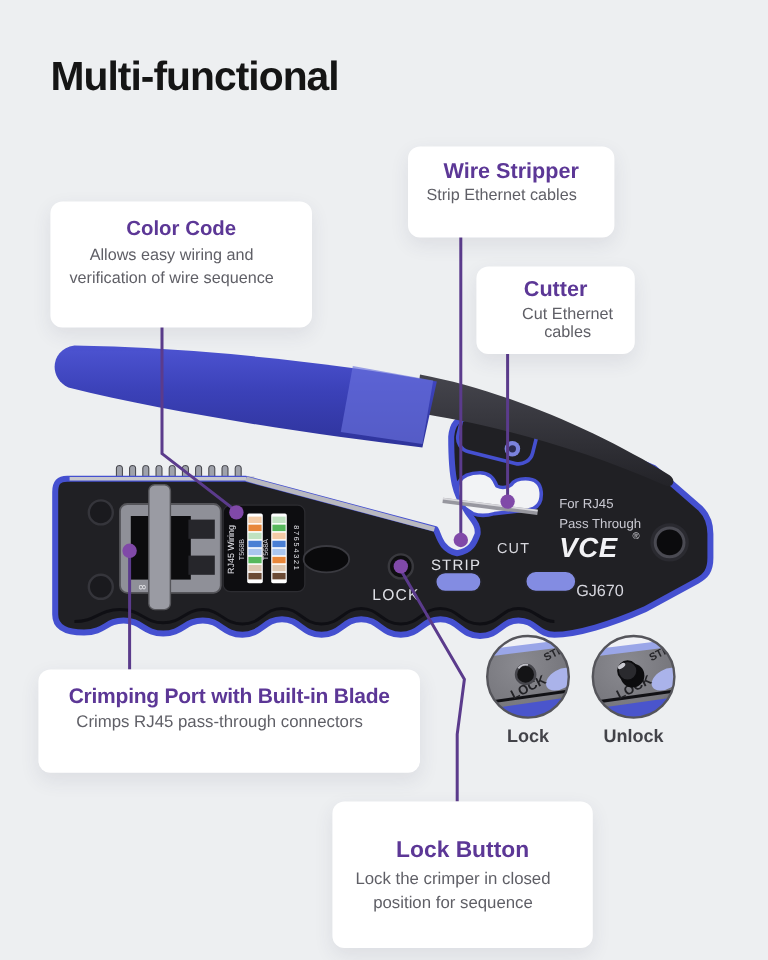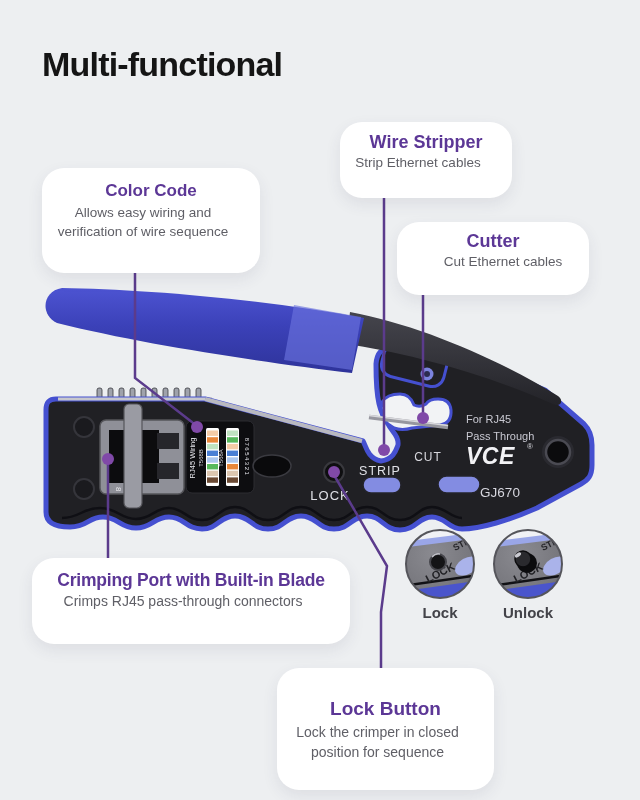--- a/index.html
+++ b/index.html
@@ -6,36 +6,36 @@
   #stage{
     position:relative;width:640px;height:800px;overflow:hidden;
     background:#edeff1;
     font-family:"Liberation Sans","DejaVu Sans",sans-serif;
   }
   #page-title{
     position:absolute;left:42px;top:45px;
     font-size:34px;font-weight:700;color:#151515;letter-spacing:-0.8px;
   }
   .callout{
-    position:absolute;background:#ffffff;border-radius:22px;text-align:center;
+    position:absolute;background:#ffffff;border-radius:10px;text-align:center;
     box-shadow:0 6px 16px rgba(50,50,93,.09);
   }
   .callout h3{
     margin:0;color:#5c3796;font-weight:700;
   }
   .callout p{
     margin:2px 16px 0 0;color:#5f5f66;
   }
   #co-wire-stripper{left:340px;top:122px;width:172px;height:66px;padding-top:10px;}
   #co-wire-stripper h3{font-size:18px;}
   #co-wire-stripper p{font-size:13.5px;}
   #co-color-code{left:42px;top:168px;width:218px;height:92px;padding-top:13px;}
   #co-color-code h3{font-size:17px;}
   #co-color-code p{font-size:13.5px;line-height:19px;padding:0 14px;}
-  #co-cutter{left:397px;top:222px;width:192px;height:64px;padding-top:9px;}
+  #co-cutter{left:397px;top:222px;width:132px;height:64px;padding-top:9px;}
   #co-cutter h3{font-size:18px;}
   #co-cutter p{font-size:13.5px;padding-left:36px;}
   #co-crimping-port{left:32px;top:558px;width:318px;height:74px;padding-top:12px;}
   #co-crimping-port h3{font-size:17.5px;letter-spacing:-0.2px;}
   #co-crimping-port p{font-size:14px;}
   #co-lock-button{left:277px;top:668px;width:217px;height:92px;padding-top:30px;}
   #co-lock-button h3{font-size:19px;}
   #co-lock-button p{font-size:14px;line-height:20px;padding:0 10px;}
   svg{position:absolute;left:0;top:0;}
   svg text{font-family:"Liberation Sans","DejaVu Sans",sans-serif;}

